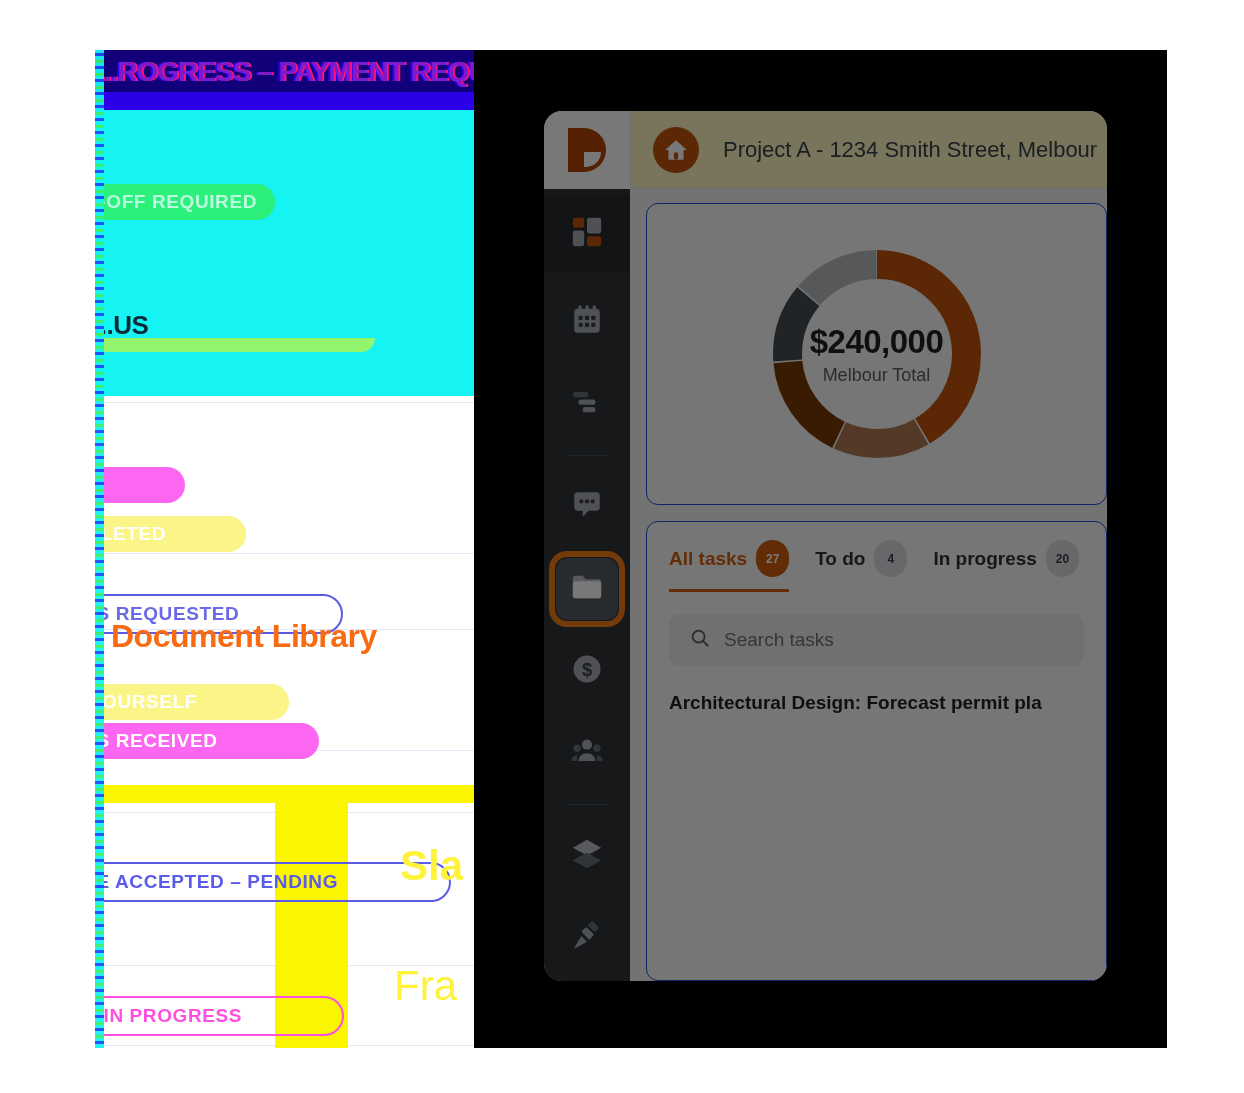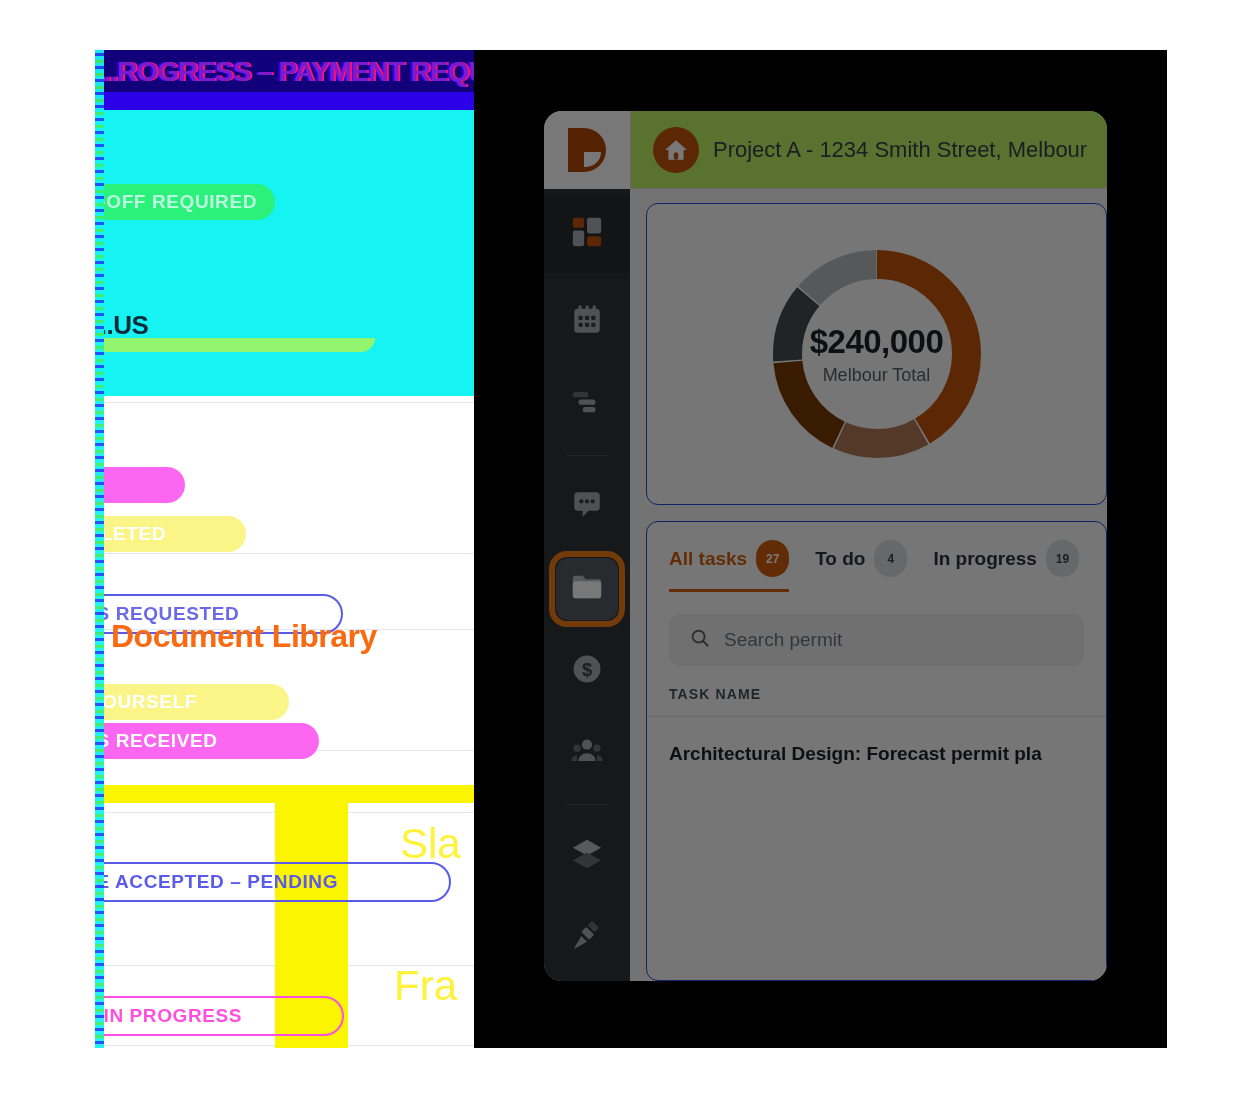--- a/index.html
+++ b/index.html
@@ -73,21 +73,21 @@
   .logo-b .lobe{
     position:absolute;left:10px;top:0;width:28px;height:44px;
     background:#b34a06;border-radius:0 22px 22px 0;
   }
   .logo-b .smile{
     position:absolute;left:16px;top:24px;width:17px;height:15px;
     border:0;background:#fff;
     border-radius:0 0 20px 0;
   }
   .header-bar{
-    flex:1;display:flex;align-items:center;gap:14px;padding-left:22px;background:#bef264;
+    flex:1;display:flex;align-items:center;gap:24px;padding-left:22px;background:#fef9c3;
     border-bottom:1px solid #e8e8e8;
   }
   .home-badge{
     width:46px;height:46px;border-radius:50%;background:#c2530a;
     display:flex;align-items:center;justify-content:center;flex:0 0 46px;
   }
   .project-title{
     font-size:22px;color:#3b4148;white-space:nowrap;overflow:hidden;
   }
 
@@ -192,21 +192,21 @@
   <div class="pill pill-solid" style="left:-42px;top:634px;background:#fbf487;width:200px;">T YOURSELF</div>
 
   <div class="pill pill-solid" style="left:-42px;top:673px;background:#fc66f0;width:230px;">TES RECEIVED</div>
 
   <div class="glitch-band gb-yellowline" style="top:735px;height:18px;"></div>
 
   <div class="yellow-col" style="left:180px;top:753px;width:73px;height:295px;background:#fbf500;"></div>
 
   <div class="pill pill-outline" style="left:-46px;top:812px;border-color:#5b5bea;color:#5b5bea;width:362px;">OTE ACCEPTED – PENDING</div>
 
-  <div class="big-yellow" style="left:305px;top:770px;">Sla</div>
+  <div class="big-yellow" style="left:305px;top:792px;font-weight:bold;">Sla</div>
 
   <div class="pill pill-outline" style="left:-46px;top:946px;border-color:#ff4fe0;color:#ff4fe0;width:255px;">RK IN PROGRESS</div>
 
   <div class="big-yellow" style="left:299px;top:912px;">Fra</div>
 
   <div class="glitch-edge"></div>
 </div>
 
 <div id="black-plate"></div>
 
@@ -369,37 +369,36 @@
           <div class="tab active">
             <span>All tasks</span>
             <span class="tab-count">27</span>
           </div>
           <div class="tab">
             <span>To do</span>
             <span class="tab-count">4</span>
           </div>
           <div class="tab">
             <span>In progress</span>
-            <span class="tab-count">19</span>
+            <span class="tab-count">20</span>
           </div>
         </div>
 
         <div class="search-wrap">
           <div class="search-box">
             <span>
               <svg width="22" height="22" viewBox="0 0 24 24">
                 <circle cx="10.5" cy="10.5" r="6.5" fill="none" stroke="#5e6469" stroke-width="2.1"></circle>
                 <line x1="15.3" y1="15.3" x2="20.5" y2="20.5" stroke="#5e6469" stroke-width="2.1" stroke-linecap="round"></line>
               </svg>
             </span>
-            <span class="search-ph">Search permit</span>
+            <span class="search-ph">Search tasks</span>
           </div>
         </div>
 
-        <div class="table-head">TASK NAME</div>
 
         <div class="task-row">
           <span>Architectural Design: Forecast permit pla</span>
         </div>
 
       </div>
     </div>
   </div>
  </div>
 </div>

